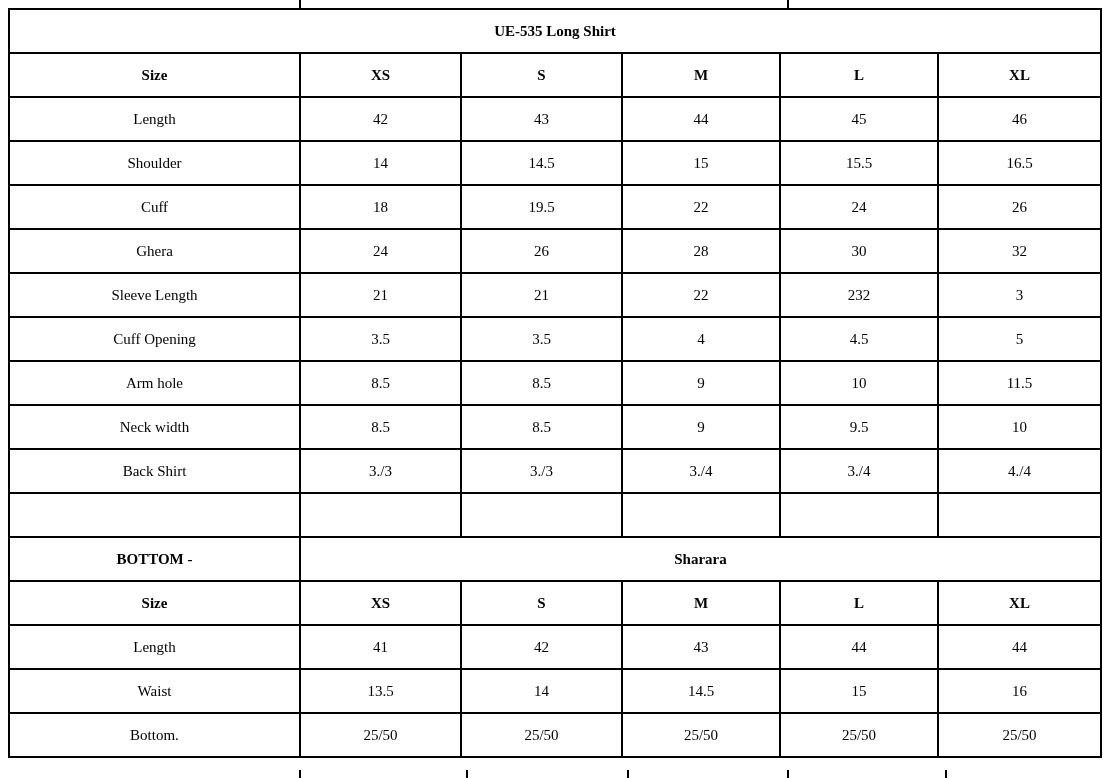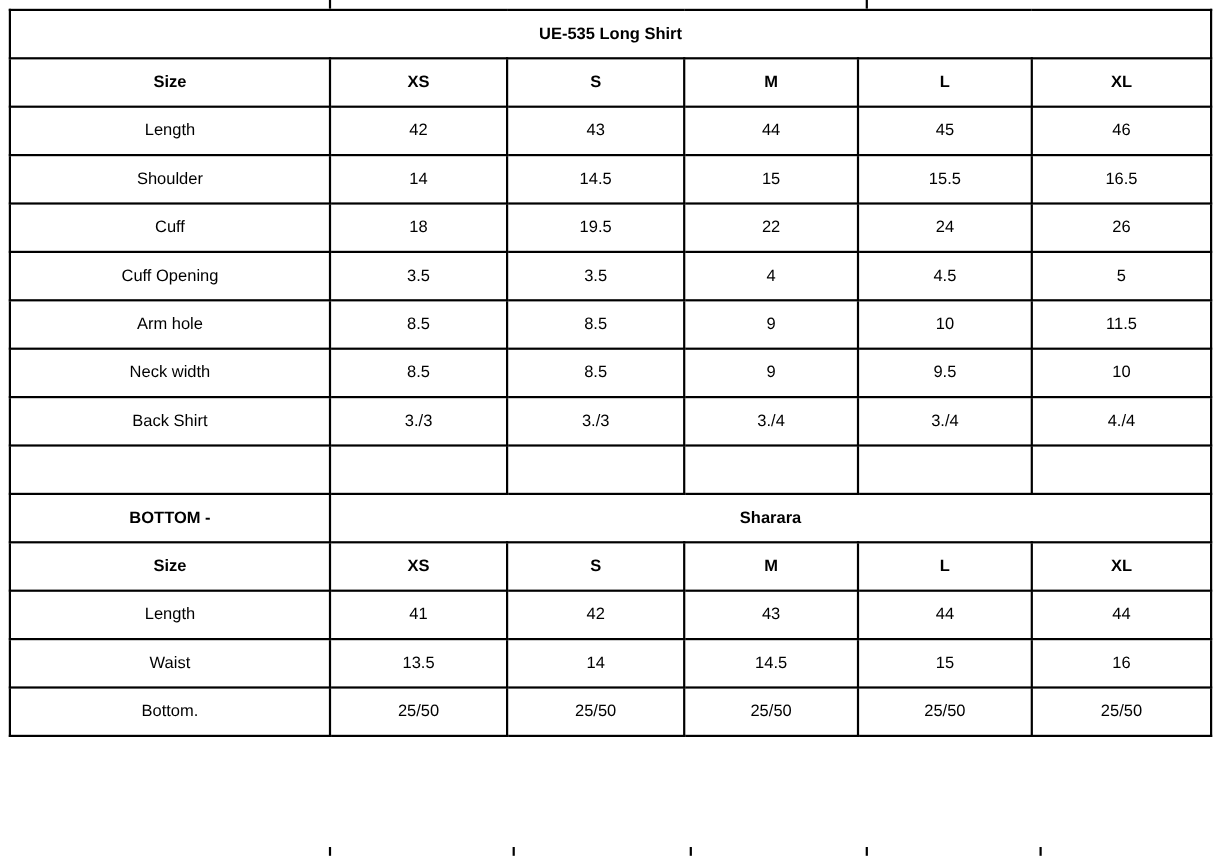--- a/index.html
+++ b/index.html
@@ -12,20 +12,21 @@
     height: 778px;
     font-family: "Liberation Sans", sans-serif;
     color: #000000;
     overflow: hidden;
   }
   .sheet {
     position: relative;
     width: 892px;
     height: 778px;
     box-sizing: border-box;
+    font-family: Liberation Serif, serif;
   }
   table.size-chart {
     position: absolute;
     left: 8px;
     top: 8px;
     width: 1092px;
     border-collapse: collapse;
     table-layout: fixed;
     background: #fff;
   }
@@ -133,20 +134,36 @@
       </tr>
       <tr>
         <td class="label-cell">Cuff</td>
         <td class="val-cell">18</td>
         <td class="val-cell">19.5</td>
         <td class="val-cell">22</td>
         <td class="val-cell">24</td>
         <td class="val-cell">26</td>
       </tr>
       <tr>
+        <td class="label-cell">Ghera</td>
+        <td class="val-cell">24</td>
+        <td class="val-cell">26</td>
+        <td class="val-cell">28</td>
+        <td class="val-cell">30</td>
+        <td class="val-cell">32</td>
+      </tr>
+      <tr>
+        <td class="label-cell">Sleeve Length</td>
+        <td class="val-cell">21</td>
+        <td class="val-cell">21</td>
+        <td class="val-cell">22</td>
+        <td class="val-cell">232</td>
+        <td class="val-cell">3</td>
+      </tr>
+      <tr>
         <td class="label-cell">Cuff Opening</td>
         <td class="val-cell">3.5</td>
         <td class="val-cell">3.5</td>
         <td class="val-cell">4</td>
         <td class="val-cell">4.5</td>
         <td class="val-cell">5</td>
       </tr>
       <tr>
         <td class="label-cell">Arm hole</td>
         <td class="val-cell">8.5</td>

